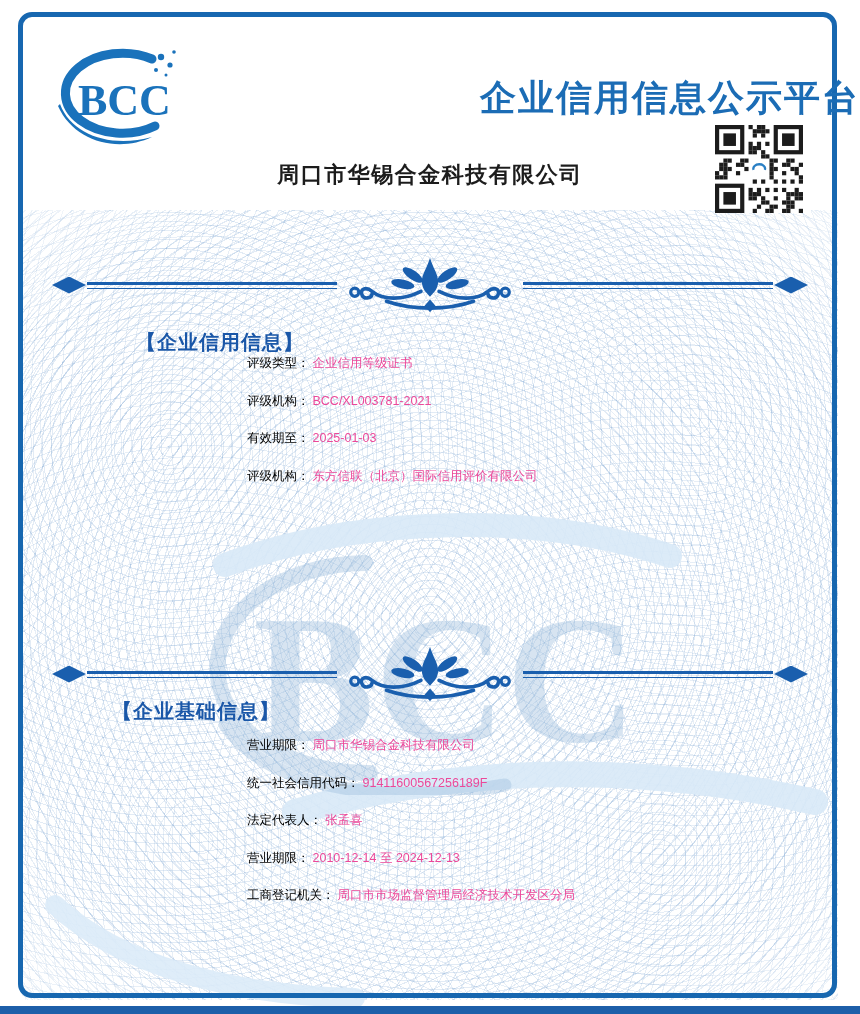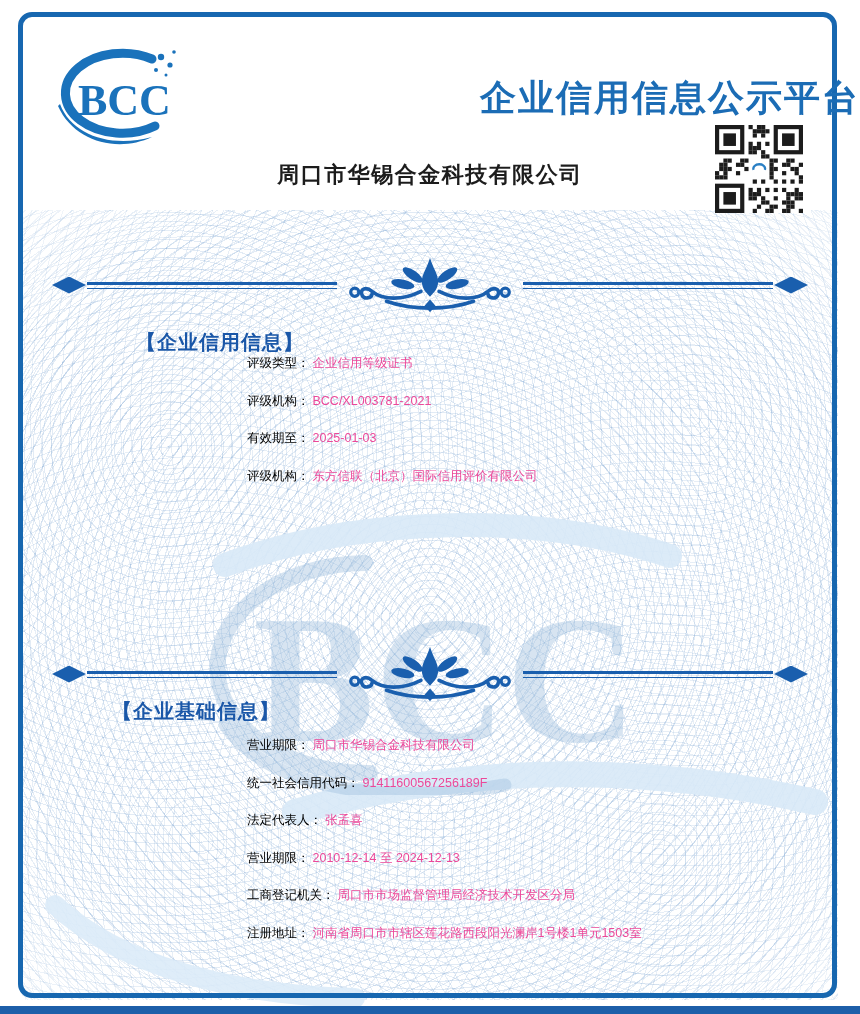--- a/index.html
+++ b/index.html
@@ -257,16 +257,15 @@
     <div class="diamond"></div>
   </div>
 
   <div class="section-title section-title--2">【企业基础信息】</div>
   <div class="fields fields--2">
     <div class="f"><span class="lbl">营业期限：</span><span class="val">周口市华锡合金科技有限公司</span></div>
     <div class="f"><span class="lbl">统一社会信用代码：</span><span class="val">91411600567256189F</span></div>
     <div class="f"><span class="lbl">法定代表人：</span><span class="val">张孟喜</span></div>
     <div class="f"><span class="lbl">营业期限：</span><span class="val">2010-12-14 至 2024-12-13</span></div>
     <div class="f"><span class="lbl">工商登记机关：</span><span class="val">周口市市场监督管理局经济技术开发区分局</span></div>
-    <div class="f"><span class="lbl">注册地址：</span><span class="val">河南省周口市市辖区莲花路西段阳光澜岸1号楼1单元1503室</span></div>
   </div>
 
 </div>
 
 </body></html>

